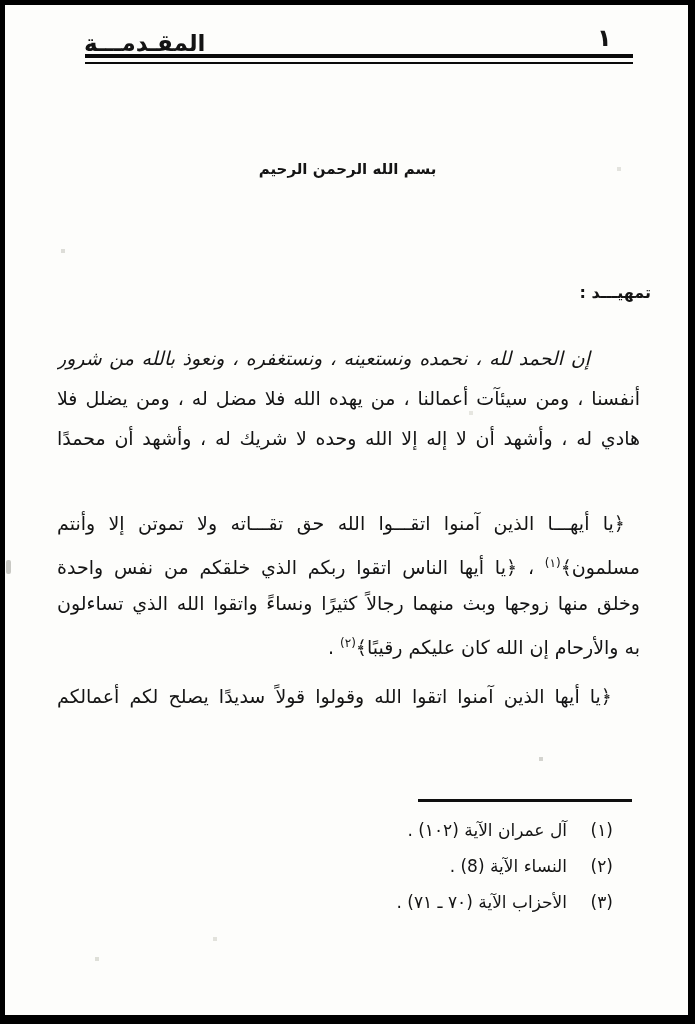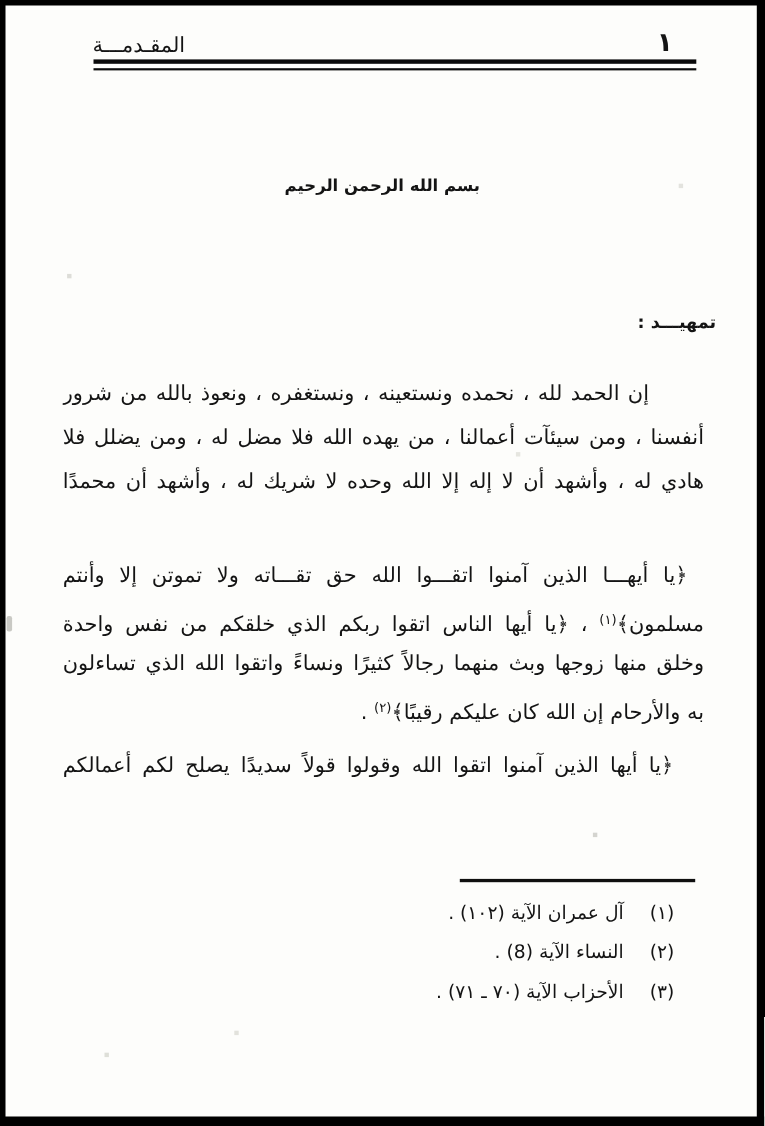--- a/index.html
+++ b/index.html
@@ -15,21 +15,21 @@
   
   .frame { position: absolute; background: #000; }
   .frame.top    { left: 0; top: 0; width: 695px; height: 5px; }
   .frame.left   { left: 0; top: 0; width: 5px; height: 1024px; }
   .frame.right  { right: 0; top: 0; width: 7px; height: 1024px; }
   .frame.bottom { left: 0; bottom: 0; width: 695px; height: 9px; }
 
   
   .header-title {
     position: absolute; left: 84px; top: 30px;
-    font-size: 19px; font-weight: normal; direction: rtl;
+    font-size: 23px; font-weight: bold; direction: rtl;
   }
   .page-number {
     position: absolute; left: 597px; top: 24px;
     font-size: 24px; font-weight: bold;
   }
   .rule { position: absolute; background: #0a0a0a; }
   .rule.thick { left: 85px; top: 54px; width: 548px; height: 4px; }
   .rule.thin  { left: 85px; top: 62px; width: 548px; height: 2px; }
 
   
@@ -50,21 +50,21 @@
     direction: rtl; font-size: 19px; line-height: 40px;
   }
   .para.p1 { top: 338px; }
   .para.p2 { top: 503px; }
   .para.p3 { top: 676px; }
   .jline {
     height: 40px; overflow: hidden;
     text-align: justify; text-align-last: justify;
   }
   .rline { height: 40px; overflow: hidden; text-align: right; }
-  .ind50 { padding-right: 50px; }
+  .ind50 { padding-right: 50px; font-style: italic; }
   .ind15 { padding-right: 15px; }
   .ind28 { padding-right: 28px; }
   .sup { font-size: 12px; vertical-align: 7px; }
 
   
   .fn-sep {
     position: absolute; left: 418px; top: 799px;
     width: 214px; height: 3px; background: #0f0f0f;
   }
   .footnotes {

